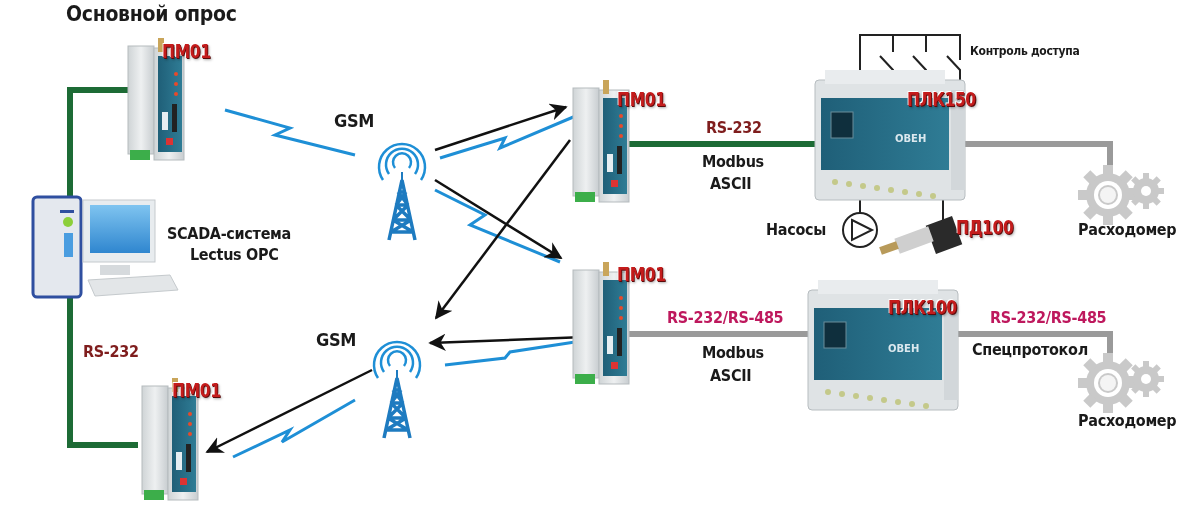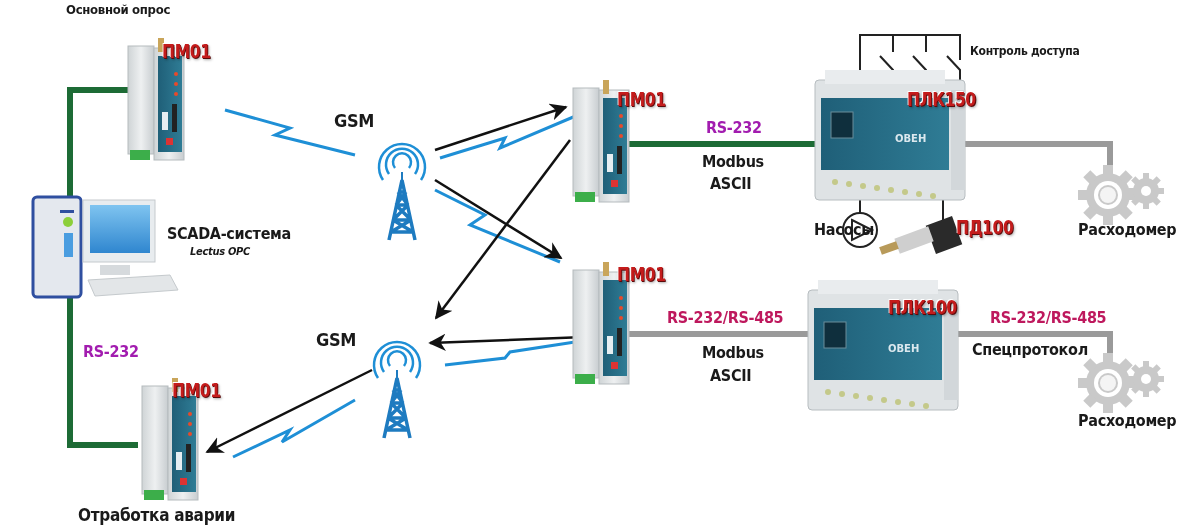--- a/index.html
+++ b/index.html
@@ -2,21 +2,21 @@
 <html><head>
 <meta charset="utf-8">
 <style>
   html, body { margin: 0; padding: 0; background: #ffffff; }
   body { width: 1200px; height: 527px; position: relative; overflow: hidden;
          font-family: "DejaVu Sans", sans-serif; }
   #stage { position: absolute; left: 0; top: 0; width: 1200px; height: 527px; }
   .lbl { position: absolute; font-family: "DejaVu Sans Condensed", "DejaVu Sans", sans-serif;
          font-weight: bold; color: #1a1a1a; white-space: nowrap; letter-spacing: -0.3px; }
   .lbl.c { text-align: center; }
-  .lbl.green { color: #a21caf; }
+  .lbl.green { color: #7f1d1d; }
   .lbl.gray { color: #be185d; }
   .tag { position: absolute; font-family: "DejaVu Sans", sans-serif; font-weight: bold;
          color: #c41c1c; font-size: 19px; letter-spacing: -0.5px;
          text-shadow: 1px 1px 0 #5a0a0a, -1px -1px 0 #ffffff, 2px 2px 3px rgba(0,0,0,0.35);
          transform: scaleX(0.82); transform-origin: left top; }
 </style>
 </head>
 <body>
 
 <div id="stage">
@@ -167,24 +167,23 @@
     <circle cx="68" cy="222" r="5" fill="#8ccf3a"></circle>
     <rect x="64" y="233" width="9" height="24" fill="#4a9de0"></rect>
     <rect x="83" y="200" width="72" height="62" fill="#e8ecef" stroke="#c5cacd"></rect>
     <rect x="90" y="205" width="60" height="48" fill="url(#screen)"></rect>
     <rect x="100" y="265" width="30" height="10" fill="#d6dadd"></rect>
     <path d="M88,280 L170,275 L178,290 L95,296 Z" fill="#e3e6e8" stroke="#c5cacd"></path>
   </g>
 </svg>
 
 
-<div class="lbl c" style="left:66px;top:2px;font-size:13px;">Основной опрос</div>
-<div class="lbl c" style="left:78px;top:505px;font-size:17px;">Отработка аварии</div>
+<div class="lbl c" style="left:66px;top:2px;font-size:21px;">Основной опрос</div>
 <div class="lbl c" style="left:167px;top:224px;font-size:16px;">SCADA-система</div>
-<div class="lbl c" style="left:190px;top:245px;font-size:11px;font-style:italic;">Lectus OPC</div>
+<div class="lbl c" style="left:190px;top:245px;font-size:16px;">Lectus OPC</div>
 
 <div class="lbl green" style="left:83px;top:342px;font-size:16px;">RS-232</div>
 
 <div class="tag" style="left:162px;top:40px;">ПМ01</div>
 <div class="tag" style="left:172px;top:379px;">ПМ01</div>
 <div class="tag" style="left:617px;top:88px;">ПМ01</div>
 <div class="tag" style="left:617px;top:263px;">ПМ01</div>
 
 <div class="lbl" style="left:334px;top:110px;font-size:18px;">GSM</div>
 <div class="lbl" style="left:316px;top:329px;font-size:18px;">GSM</div>
@@ -194,20 +193,20 @@
 <div class="lbl" style="left:710px;top:174px;font-size:16px;">ASCII</div>
 
 <div class="lbl gray" style="left:667px;top:308px;font-size:16px;">RS-232/RS-485</div>
 <div class="lbl" style="left:702px;top:343px;font-size:16px;">Modbus</div>
 <div class="lbl" style="left:710px;top:366px;font-size:16px;">ASCII</div>
 
 <div class="tag" style="left:907px;top:88px;">ПЛК150</div>
 <div class="tag" style="left:888px;top:296px;">ПЛК100</div>
 
 <div class="lbl" style="left:970px;top:44px;font-size:12px;">Контроль доступа</div>
-<div class="lbl" style="left:766px;top:220px;font-size:16px;margin-left:48px;">Насосы</div>
+<div class="lbl" style="left:766px;top:220px;font-size:16px;">Насосы</div>
 <div class="tag" style="left:956px;top:216px;">ПД100</div>
 <div class="lbl" style="left:1078px;top:220px;font-size:16px;">Расходомер</div>
 
 <div class="lbl gray" style="left:990px;top:308px;font-size:16px;">RS-232/RS-485</div>
 <div class="lbl" style="left:972px;top:340px;font-size:16px;text-align:center;">Спецпротокол</div>
 <div class="lbl" style="left:1078px;top:411px;font-size:16px;">Расходомер</div>
 </div>
 
 </body></html>

